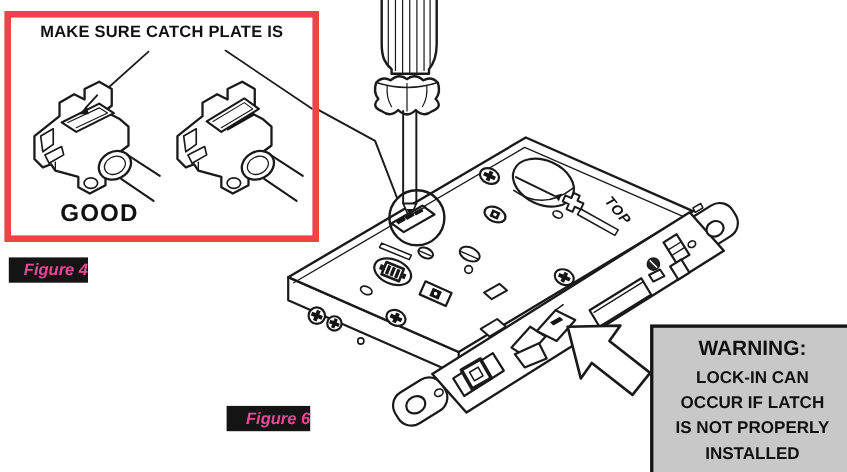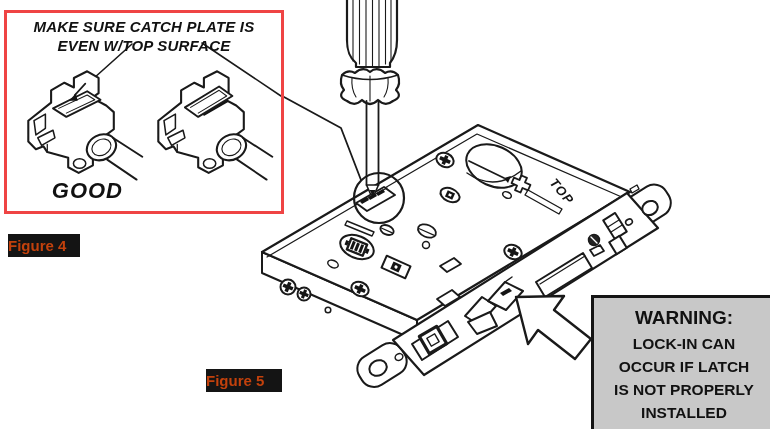--- a/index.html
+++ b/index.html
@@ -5,37 +5,37 @@
   html,body{margin:0;padding:0;background:#fff;}
   .stage{
     position:relative;width:770px;height:429px;background:#fff;overflow:hidden;
     font-family:"Liberation Sans",sans-serif;color:#111;
   }
   svg{display:block;}
   .main-art{position:absolute;left:0;top:0;}
   
   .callout{
     position:absolute;left:4px;top:10px;width:274px;height:198px;
-    border:3px solid #ef4444;background:#fff;font-style:italic;
+    border:6px solid #ef4444;background:#fff;
   }
   .callout-art{position:absolute;left:0;top:0;}
   .callout-title{
     position:absolute;left:0;top:4px;width:100%;text-align:center;
     font-weight:bold;font-size:15px;line-height:19px;letter-spacing:.2px;
   }
   .assembly-label{
     position:absolute;top:165px;width:104px;text-align:right;
     font-weight:bold;font-size:22px;letter-spacing:1px;
   }
   .label-good{left:12px;}
   .label-bad{left:146px;}
   
   .fig-badge{
-    position:absolute;background:#141414;color:#c2410c;font-weight:bold;
-    font-size:15px;line-height:23px;text-align:left;
+    position:absolute;background:#141414;color:#ec4899;font-weight:bold;
+    font-size:15px;line-height:23px;text-align:right;font-style:italic;
   }
   .fig-badge.fig4{left:8px;top:234px;width:72px;height:23px;}
   .fig-badge.fig3{left:206px;top:369px;width:76px;height:23px;}
   
   .warning-box{
     position:absolute;left:591px;top:295px;width:186px;height:141px;
     background:#c8c8c8;border:3px solid #141414;box-sizing:border-box;
     text-align:center;padding-top:9px;
   }
   .warning-title{font-weight:bold;font-size:19px;line-height:22px;margin-bottom:3px;}
@@ -267,27 +267,26 @@
             <polygon points="60,58 86,42 88,46 62,61" fill="#141414" stroke="none"></polygon>
             <path d="M42,52 L78,30 L92,40 L56,62 Z" fill="#fff" stroke-width="2"></path>
             <path d="M48,52 L78,34 L86,40 L56,58" stroke-width="1.1"></path>
           </g>
         </g>
       </g>
     </svg>
 
     <div class="callout-title">
       <div>MAKE SURE CATCH PLATE IS</div>
-      <div>EVEN W/TOP SURFACE</div>
     </div>
     <div class="assembly-label label-good">GOOD</div>
   </div>
 
   <div class="fig-badge fig4">Figure 4</div>
-  <div class="fig-badge fig3">Figure 5</div>
+  <div class="fig-badge fig3">Figure 6</div>
 
   <div class="warning-box">
     <div class="warning-title">WARNING:</div>
     <div class="warning-line">LOCK-IN CAN</div>
     <div class="warning-line">OCCUR IF LATCH</div>
     <div class="warning-line">IS NOT PROPERLY</div>
     <div class="warning-line">INSTALLED</div>
   </div>
 
 </div>

